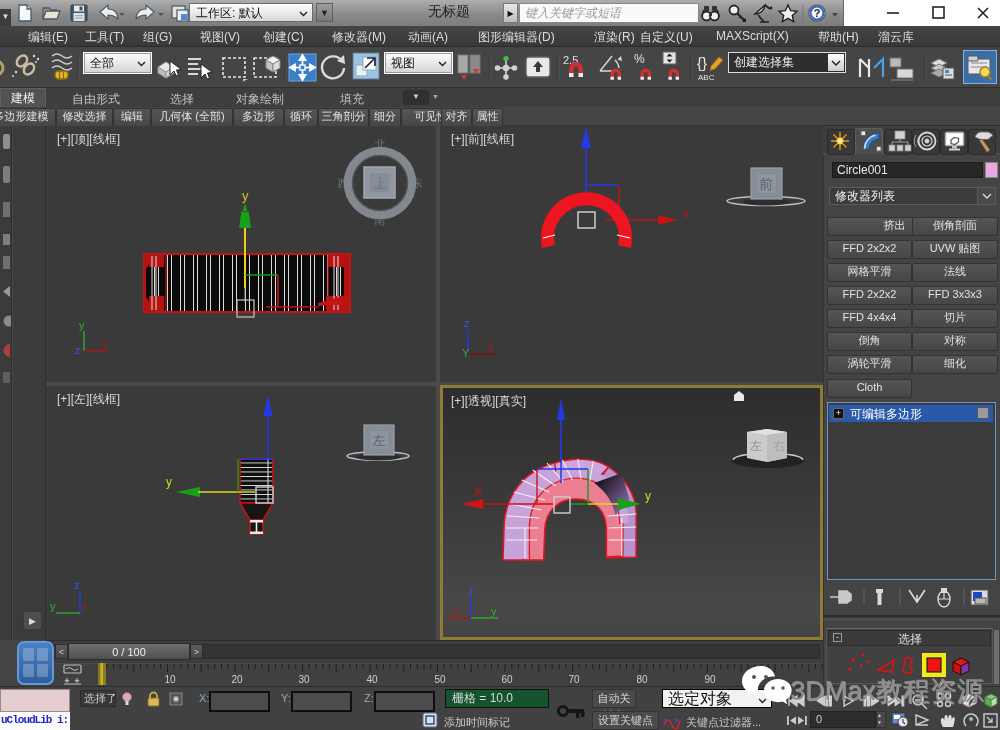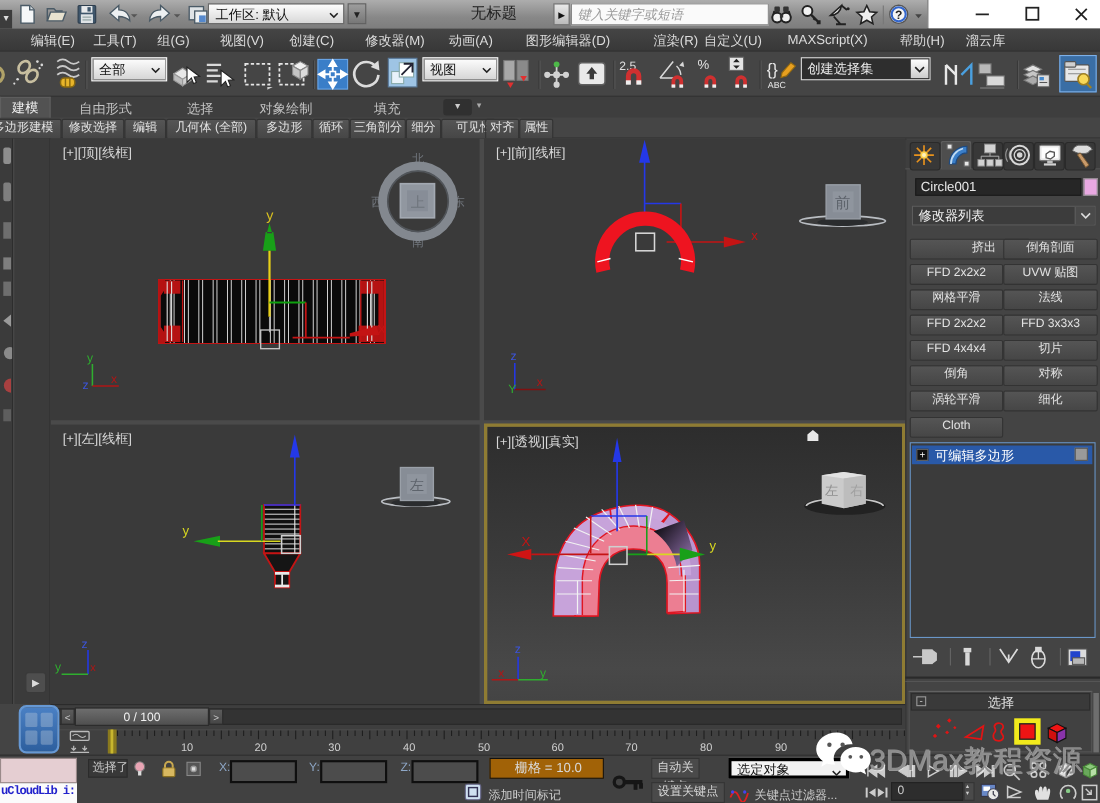--- a/index.html
+++ b/index.html
@@ -871,29 +871,29 @@
         <circle cx="6" cy="6" r="3" fill="#999"></circle>
         <rect x="4.5" y="4.5" width="3" height="3" fill="#ddd"></rect>
       </g>
 </svg>
 <div class="abs" style="left:199px;top:692px;color:#8fa8c8;font-size:11px;">X:</div>
 <div class="fld" style="left:209px;top:691px;width:57px;height:17px;background:#4c4c4c;border:2px solid #0f0f0f;"></div>
 <div class="abs" style="left:281px;top:692px;color:#8fa8c8;font-size:11px;">Y:</div>
 <div class="fld" style="left:291px;top:691px;width:57px;height:17px;background:#4c4c4c;border:2px solid #0f0f0f;"></div>
 <div class="abs" style="left:364px;top:692px;color:#8fa8c8;font-size:11px;">Z:</div>
 <div class="fld" style="left:374px;top:691px;width:57px;height:17px;background:#4c4c4c;border:2px solid #0f0f0f;"></div>
-<div class="abs" style="left:445px;top:689px;width:104px;height:19px;background:#a16207;border:1px solid #111;box-sizing:border-box;color:#d8d8d8;font-size:12px;line-height:16px;padding-left:22px;">栅格 = 10.0</div>
+<div class="abs" style="left:445px;top:689px;width:104px;height:19px;background:#14532d;border:1px solid #111;box-sizing:border-box;color:#d8d8d8;font-size:12px;line-height:16px;padding-left:6px;">栅格 = 10.0</div>
 <svg class="abs" style="left:556px;top:703px;" width="30" height="16" viewBox="0 0 30 16">
   <circle cx="7" cy="8" r="4.6" fill="none" stroke="#161616" stroke-width="3"></circle>
   <line x1="11" y1="8" x2="28" y2="8" stroke="#161616" stroke-width="4"></line>
   <rect x="20" y="9" width="3.5" height="6" fill="#161616"></rect>
       <rect x="25" y="9" width="3.5" height="5" fill="#161616"></rect>
 </svg>
 <div class="abs" style="left:592px;top:689px;width:44px;height:19px;background:#4a4a4a;border:1px solid #333;box-sizing:border-box;color:#d8d8d8;font-size:11px;text-align:center;line-height:17px;">自动关键点</div>
-<div class="abs" style="left:662px;top:689px;width:110px;height:19px;background:#f2f2f2;border:3px solid #000000;box-sizing:border-box;color:#111;font-size:12px;line-height:17px;padding-left:5px;">选定对象<svg style="position:absolute;right:4px;top:8px;" width="9" height="6" viewBox="0 0 9 6">
+<div class="abs" style="left:662px;top:689px;width:110px;height:19px;background:#f2f2f2;border:1px solid #000000;box-sizing:border-box;color:#111;font-size:16px;line-height:17px;padding-left:5px;">选定对象<svg style="position:absolute;right:4px;top:8px;" width="9" height="6" viewBox="0 0 9 6">
         <path d="M1,1 L4.5,4.5 L8,1" stroke="#222" stroke-width="1.4" fill="none"></path>
       </svg></div>
 
 <svg class="abs" style="left:784px;top:692px;" width="216" height="18" viewBox="0 0 216 18">
   <g fill="#ccc" stroke="#ccc">
    <path d="M5,4 v10 M6,9 l7,-5 v10 z M13,9 l7,-5 v10 z" stroke-width="1.3" fill="#ccc"></path>
    <g transform="translate(30,0)">
           <path d="M3,9 l8,-5 v10 z"></path>
           <rect x="12" y="4" width="2" height="10"></rect>
           <rect x="15.5" y="4" width="2" height="10"></rect>

